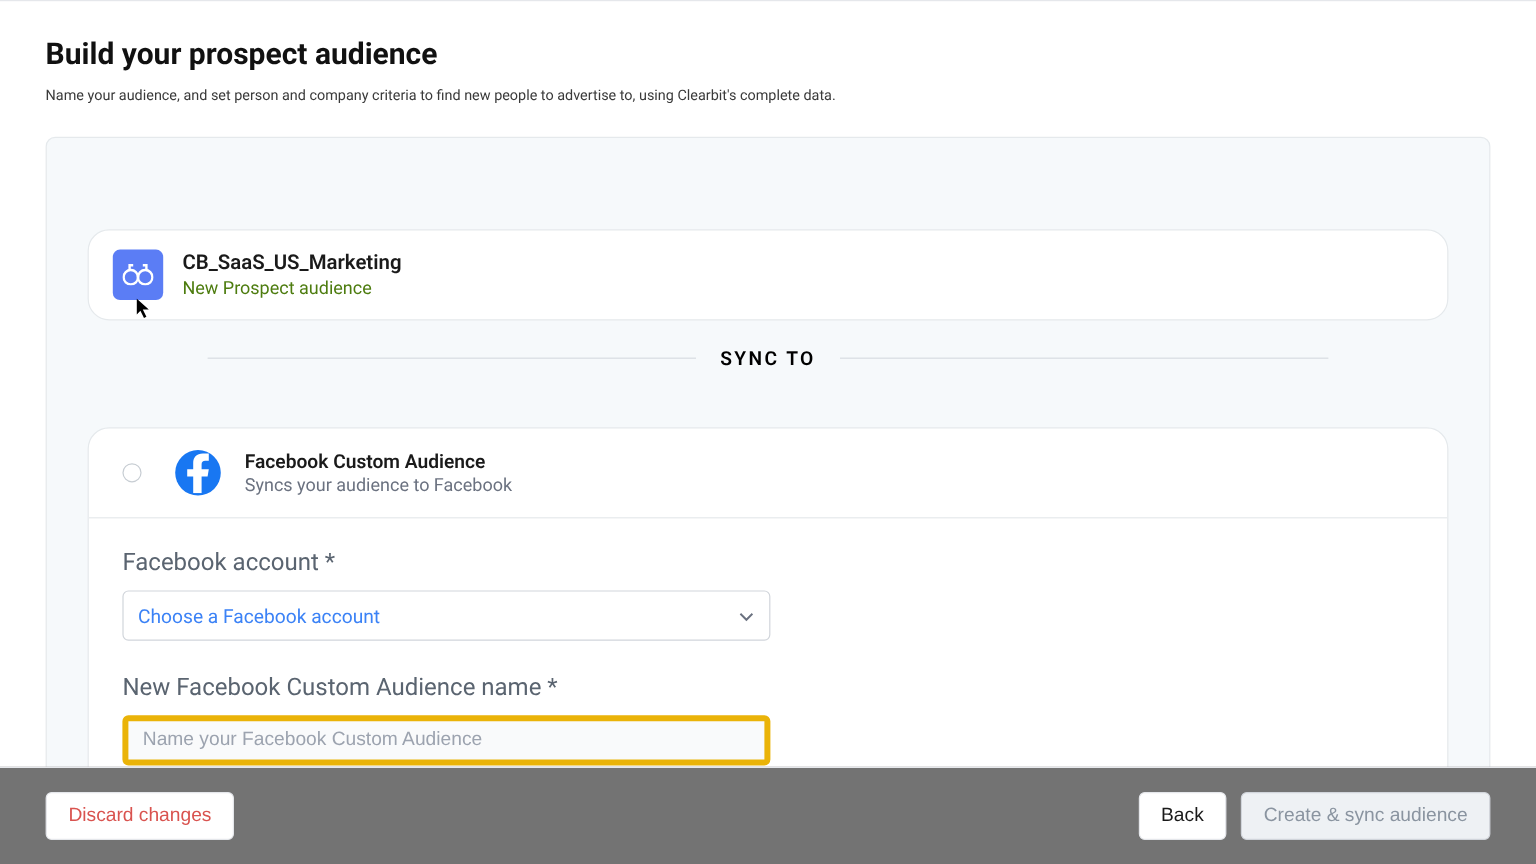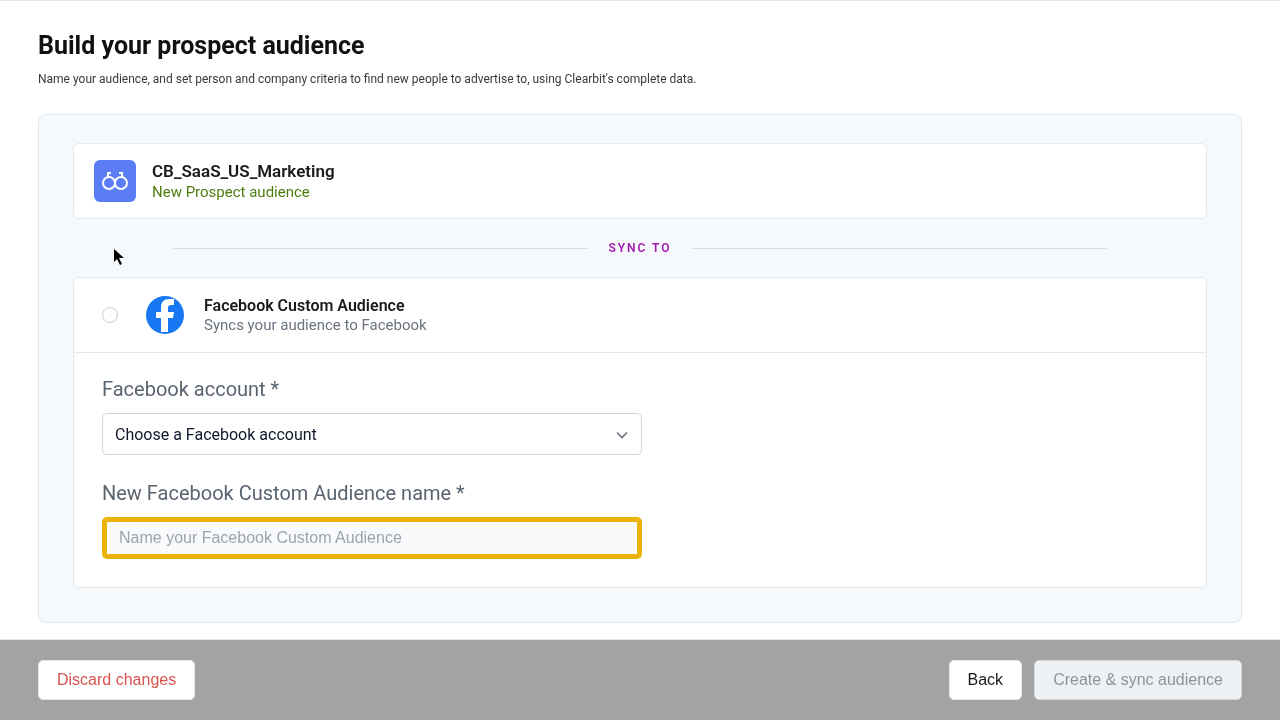--- a/index.html
+++ b/index.html
@@ -30,22 +30,23 @@
     }
     .panel {
       background: #f6f9fb;
       border: 1px solid #e5e9ec;
       border-radius: 8px;
       padding: 28px 34px 34px 34px;
     }
     .card {
       background: #fff;
       border: 1px solid #e5e9ec;
-      border-radius: 6px;
+      border-radius: 18px;
       overflow: hidden;
+      margin-top: 48px;
     }
     .audience-header {
       display: flex;
       align-items: center;
       padding: 16px 20px;
     }
     .audience-icon {
       width: 42px;
       height: 42px;
       border-radius: 6px;
@@ -72,24 +73,24 @@
       margin: 22px 0 22px 0;
       padding: 0 100px;
     }
     .sync-divider .line {
       flex: 1;
       height: 1px;
       background: #d8dde2;
     }
     .sync-divider .label {
       padding: 0 20px;
-      font-size: 12px;
+      font-size: 16px;
       font-weight: 600;
       letter-spacing: 2px;
-      color: #a21caf;
+      color: #000000;
     }
     .dest-header {
       display: flex;
       align-items: center;
       padding: 18px 28px;
       border-bottom: 1px solid #e5e9ec;
     }
     .radio {
       width: 16px;
       height: 16px;
@@ -133,21 +134,21 @@
       width: 540px;
       margin-bottom: 26px;
     }
     .select-input {
       width: 100%;
       height: 42px;
       border: 1px solid #d1d5db;
       border-radius: 5px;
       padding: 0 40px 0 12px;
       font-size: 16px;
-      color: #0f172a;
+      color: #3b82f6;
       background: #fff;
       text-align: left;
       display: flex;
       align-items: center;
       cursor: pointer;
     }
     .chevron {
       position: absolute;
       right: 14px;
       top: 50%;
@@ -170,21 +171,21 @@
     .footer {
       position: absolute;
       bottom: 0;
       left: 0;
       right: 0;
       border-top: 1px solid #e5e7eb;
       padding: 20px 38px;
       display: flex;
       align-items: center;
       justify-content: space-between;
-      background: #a3a3a3;
+      background: #737373;
     }
     .btn {
       height: 40px;
       padding: 0 18px;
       border-radius: 5px;
       font-size: 16px;
       cursor: pointer;
       display: flex;
       align-items: center;
       background: #fff;

